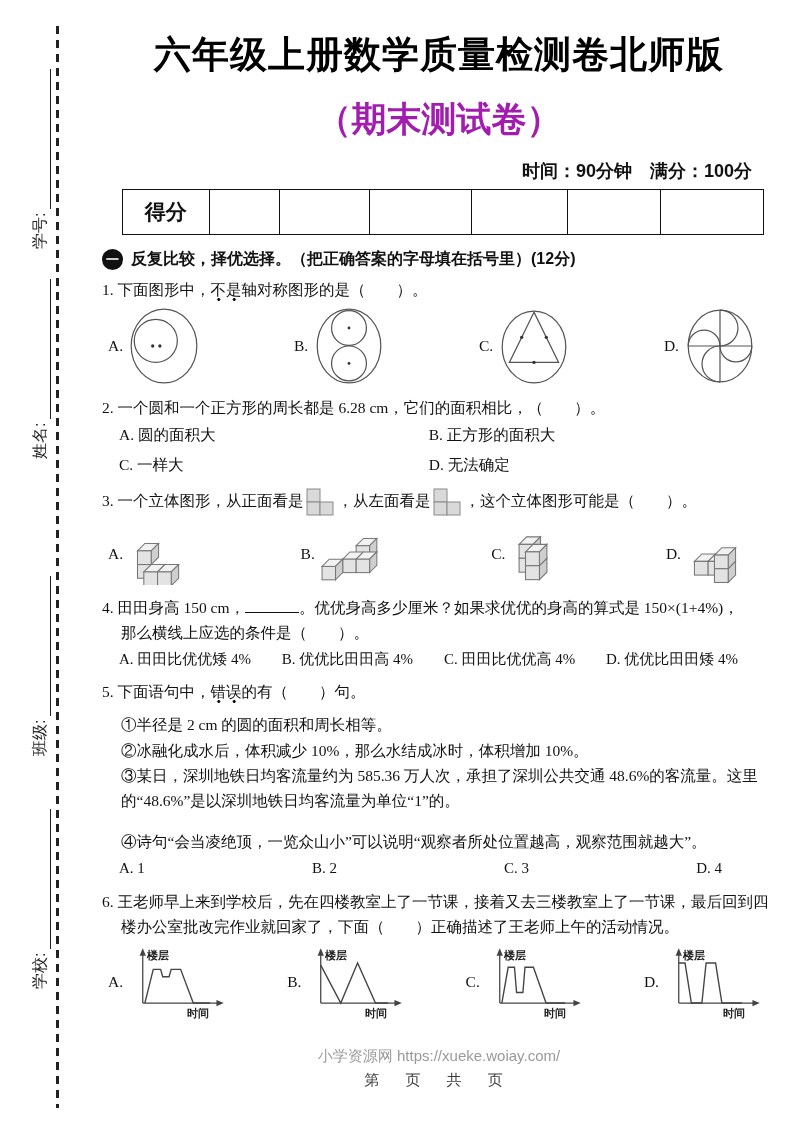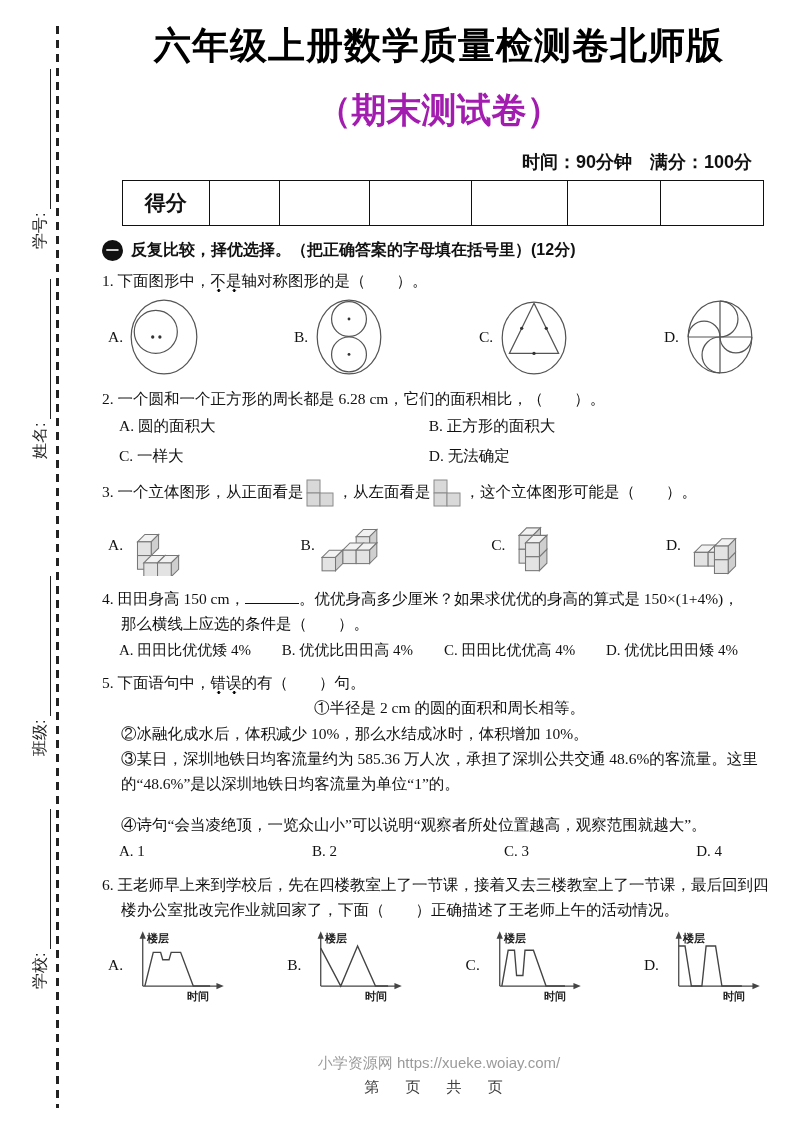--- a/index.html
+++ b/index.html
@@ -19,21 +19,21 @@
   .margin-field{
     position:absolute;width:180px;height:22px;left:-50px;
     transform:rotate(-90deg);
     display:flex;align-items:flex-end;gap:4px;
     font-size:16px;color:#222;font-family:"Liberation Sans",sans-serif;
   }
   .margin-field .blankline{flex:1;border-bottom:1.8px solid #222;height:14px;}
   
   .content{position:absolute;left:100px;top:0;width:678px;}
   .title{
-    margin-top:21px;text-align:center;
+    margin-top:30px;text-align:center;
     font-family:"Liberation Sans",sans-serif;
     font-size:37px;font-weight:900;letter-spacing:1px;color:#000;
   }
   .subtitle{
     margin-top:16px;text-align:center;
     font-family:"Liberation Sans",sans-serif;
     font-size:35px;font-weight:800;color:#a21caf;
   }
   .meta{margin-top:16px;text-align:right;padding-right:26px;font-size:18px;font-weight:600;
     font-family:"Liberation Sans",sans-serif;}
@@ -76,21 +76,21 @@
   svg .dot{fill:#333;}
   svg .cf{fill:#e3e3e3;stroke:#777;stroke-width:1;}
   svg .ct{fill:#f2f2f2;stroke:#777;stroke-width:1;}
   svg .cr{fill:#cfcfcf;stroke:#777;stroke-width:1;}
   svg .sq{fill:#d9d9d9;stroke:#8a8a8a;stroke-width:1;}
   svg .axis{stroke:#444;stroke-width:1.2;fill:none;}
   svg .arrow{fill:#444;stroke:none;}
   svg .curve{stroke:#444;stroke-width:1.3;fill:none;}
   svg text.axlab{font-size:10.5px;fill:#222;font-family:"Liberation Serif",serif;font-weight:600;}
   
-  .footer{position:absolute;left:100px;width:678px;bottom:25px;text-align:center;}
+  .footer{position:absolute;left:100px;width:678px;bottom:32px;text-align:center;}
   .footer .src{color:#9a9a9a;font-size:15px;font-family:"Liberation Sans",sans-serif;}
   .footer .pageinfo{color:#3d3d3d;font-size:15px;margin-top:5px;letter-spacing:11px;
     font-family:"Liberation Sans",sans-serif;}
 </style>
 </head>
 <body>
 
 <div class="cut-line"></div>
 
 <div class="margin-field" style="top:148px;">
@@ -282,21 +282,21 @@
   <p class="q hang"><span>4. 田田身高 150 cm，</span><span class="blank"></span><span>。优优身高多少厘米？如果求优优的身高的算式是 150×(1+4%)，</span></p>
   <p class="q indent" style="margin-top:0;">那么横线上应选的条件是（　　）。</p>
   <div class="optrow">
     <span>A. 田田比优优矮 4%</span>
     <span>B. 优优比田田高 4%</span>
     <span>C. 田田比优优高 4%</span>
     <span>D. 优优比田田矮 4%</span>
   </div>
 
   <p class="q hang"><span>5. 下面语句中，</span><span class="emph">错误</span><span>的有（　　）句。</span></p>
-  <p class="q indent" style="margin-top:0;text-align:center;">①半径是 2 cm 的圆的面积和周长相等。</p>
+  <p class="q indent" style="margin-top:8px;">①半径是 2 cm 的圆的面积和周长相等。</p>
   <p class="q indent" style="margin-top:0;">②冰融化成水后，体积减少 10%，那么水结成冰时，体积增加 10%。</p>
   <p class="q indent" style="margin-top:0;">③某日，深圳地铁日均客流量约为 585.36 万人次，承担了深圳公共交通 48.6%的客流量。这里的“48.6%”是以深圳地铁日均客流量为单位“1”的。</p>
   <p class="q indent" style="margin-top:16px;">④诗句“会当凌绝顶，一览众山小”可以说明“观察者所处位置越高，观察范围就越大”。</p>
   <div class="optrow wide">
     <span>A. 1</span>
     <span>B. 2</span>
     <span>C. 3</span>
     <span>D. 4</span>
   </div>
 

